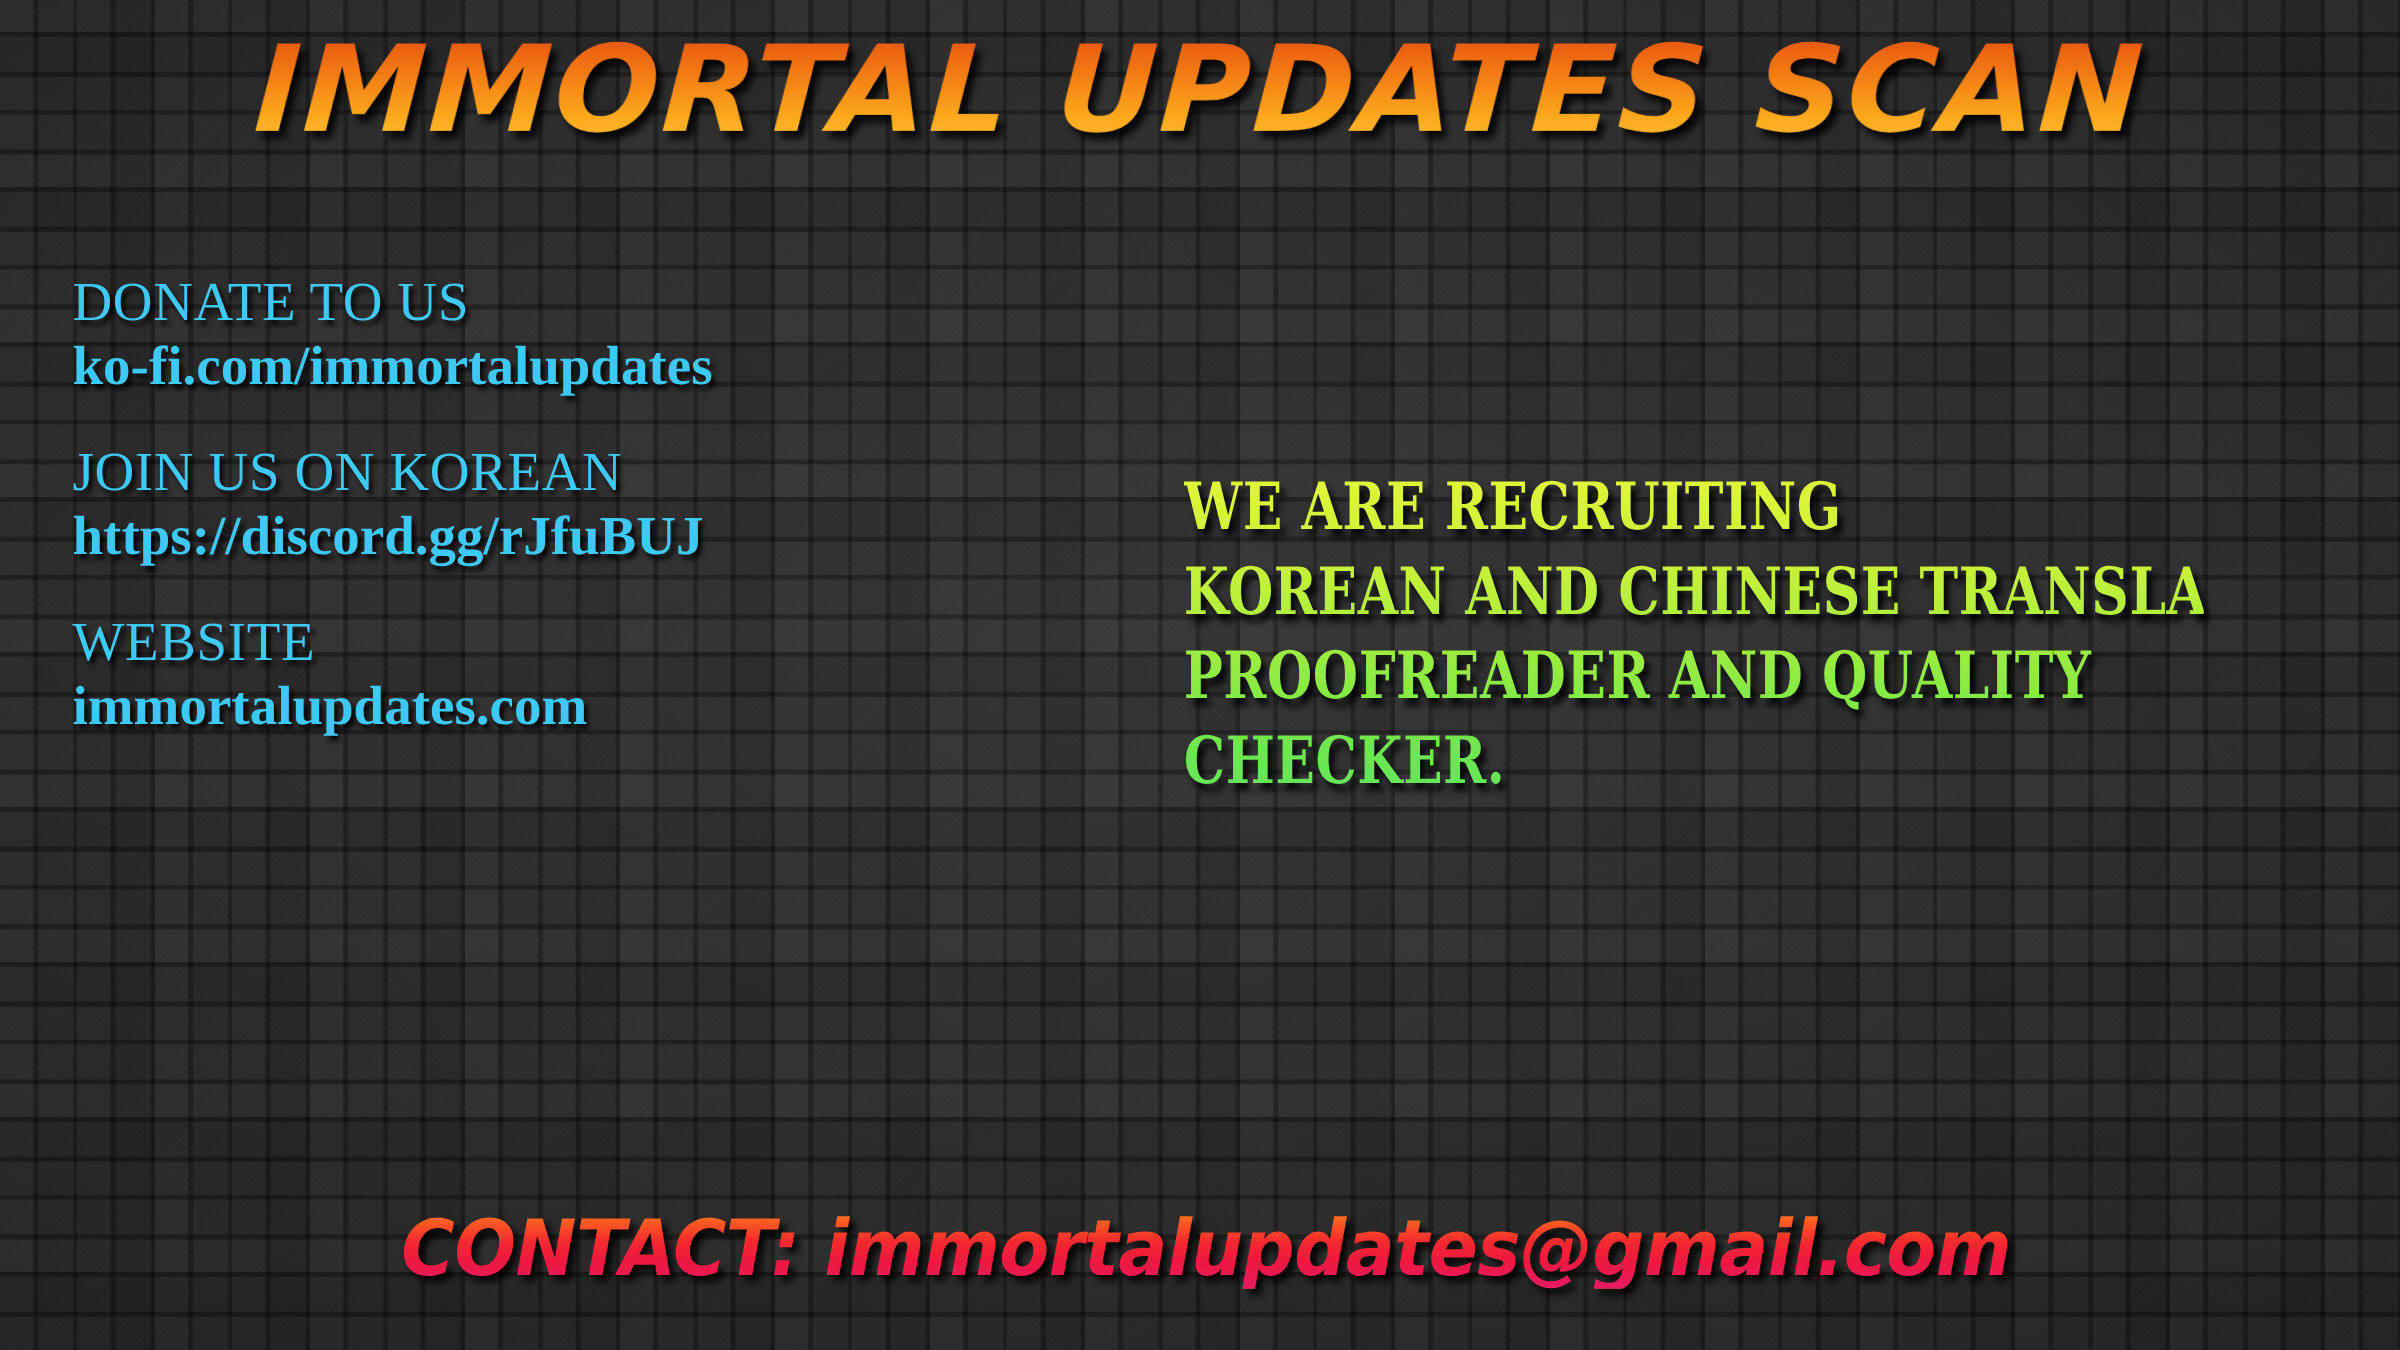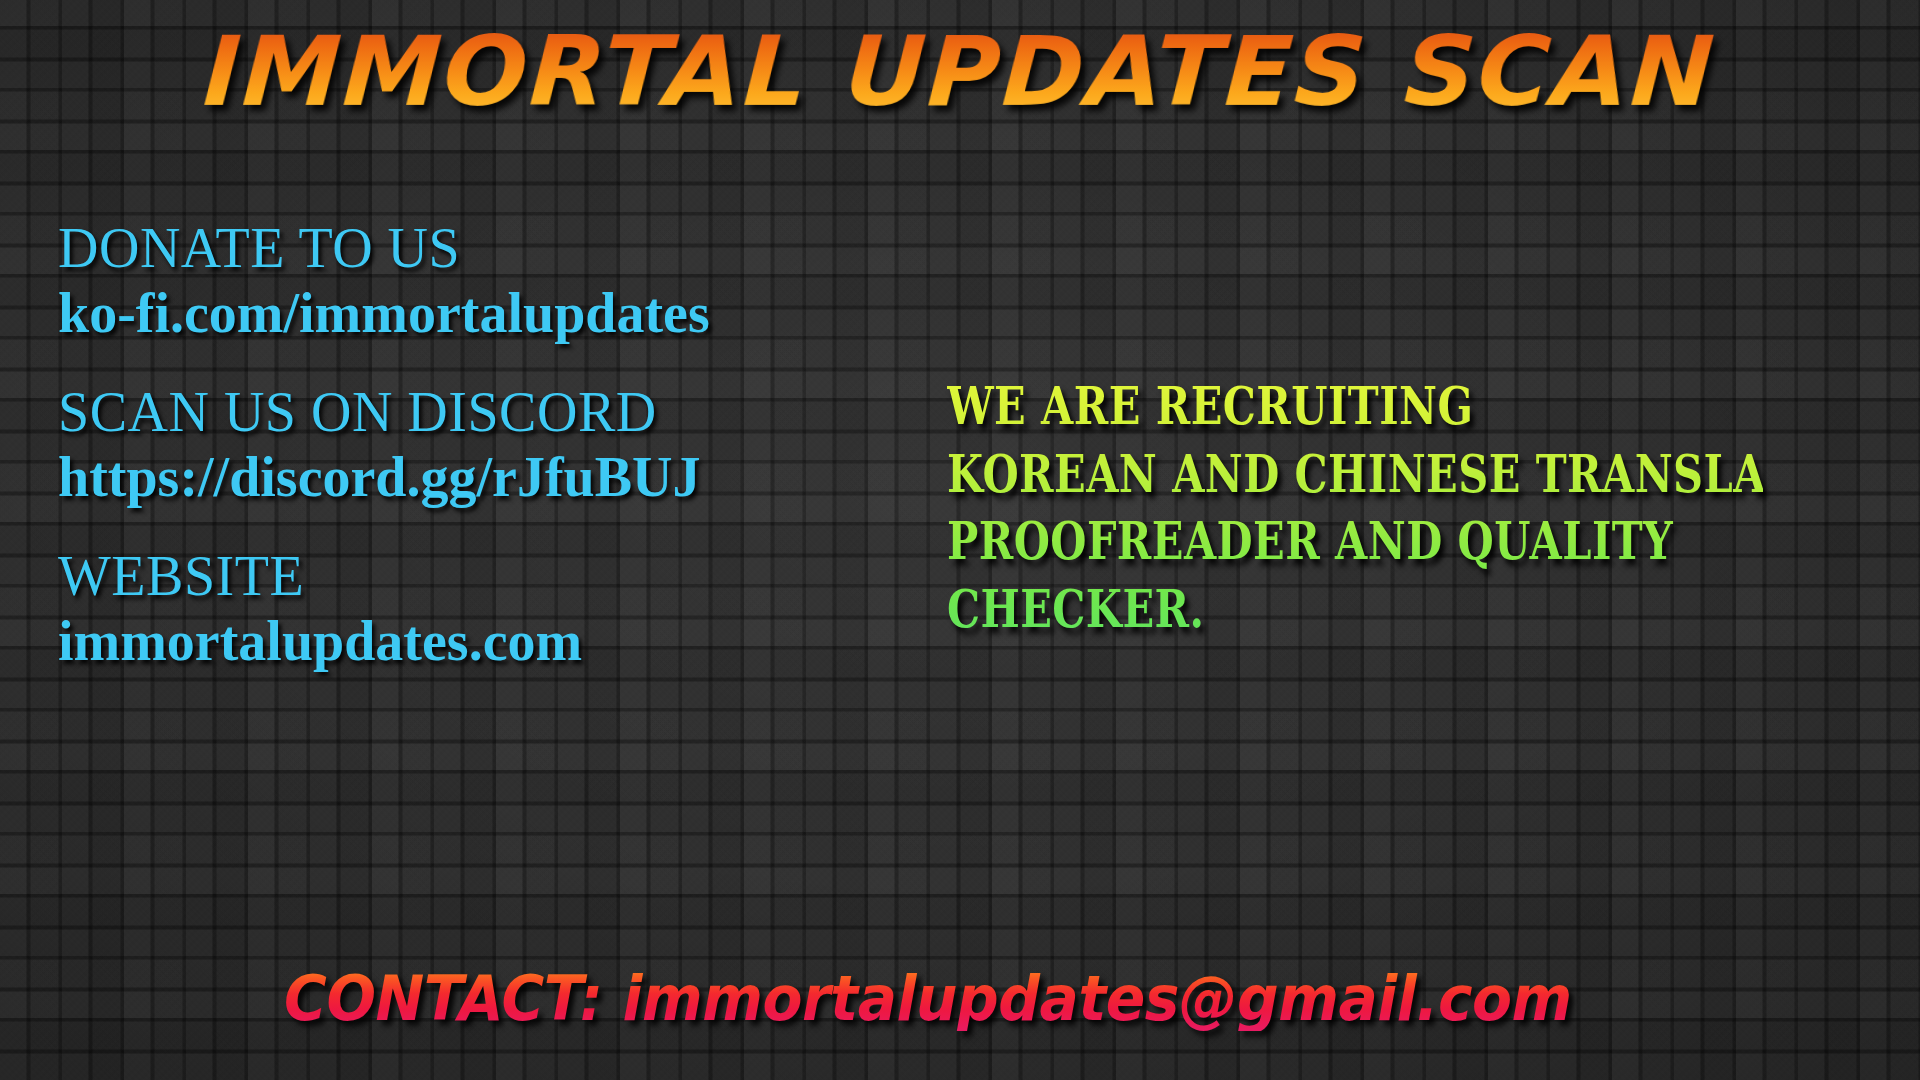--- a/index.html
+++ b/index.html
@@ -128,21 +128,21 @@
     left: 58px;
     top: 216px;
     width: 790px;
   }
   .info-block { margin-bottom: 34px; }
   .info-block:last-child { margin-bottom: 0; }
   .info-heading,
   .info-value {
     font-family: "Liberation Serif", "DejaVu Serif", serif;
     color: #3EC9F4;
-    font-size: 56px;
+    font-size: 44px;
     line-height: 1.16;
     white-space: nowrap;
     text-shadow: 3px 4px 4px rgba(0,0,0,0.9);
   }
   .info-heading { letter-spacing: 0.5px; }
   .info-value  { letter-spacing: 0px; font-weight: bold; }
 
   
   #recruit-block {
     position: absolute;
@@ -172,20 +172,21 @@
   .recruit-line.l3 { background-image: linear-gradient(180deg,#A6ED3E 0%, #79E947 100%); }
   .recruit-line.l4 { background-image: linear-gradient(180deg,#76E847 0%, #60E55E 100%); }
 
   
   #contact-row {
     position: absolute;
     left: 0;
     top: 966px;
     width: 1856px;
     text-align: center;
+    padding-left: 37px;
   }
   .contact-text {
     display: inline-block;
     font-family: "DejaVu Sans", sans-serif;
     font-weight: bold;
     font-style: italic;
     font-size: 62px;
     line-height: 1.05;
     letter-spacing: -0.5px;
     transform: scaleX(0.94);
@@ -218,21 +219,21 @@
 
   <div id="info-column">
 
     <div class="info-block">
       <div class="info-heading">DONATE TO US</div>
       <div class="info-value">ko-fi.com/immortalupdates</div>
     </div>
 
 
     <div class="info-block">
-      <div class="info-heading">SCAN US ON DISCORD</div>
+      <div class="info-heading">JOIN US ON KOREAN</div>
       <div class="info-value">https://discord.gg/rJfuBUJ</div>
     </div>
 
     <div class="info-block">
       <div class="info-heading">WEBSITE</div>
       <div class="info-value">immortalupdates.com</div>
     </div>
 
   </div>
 

